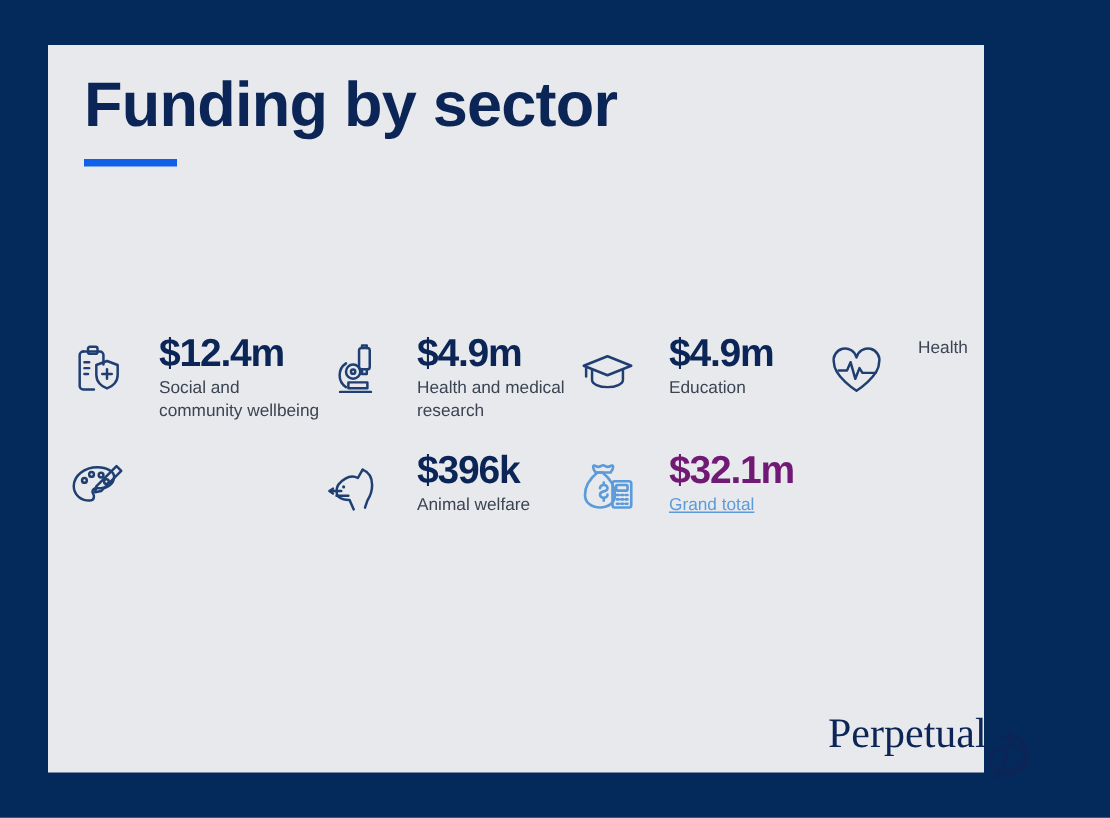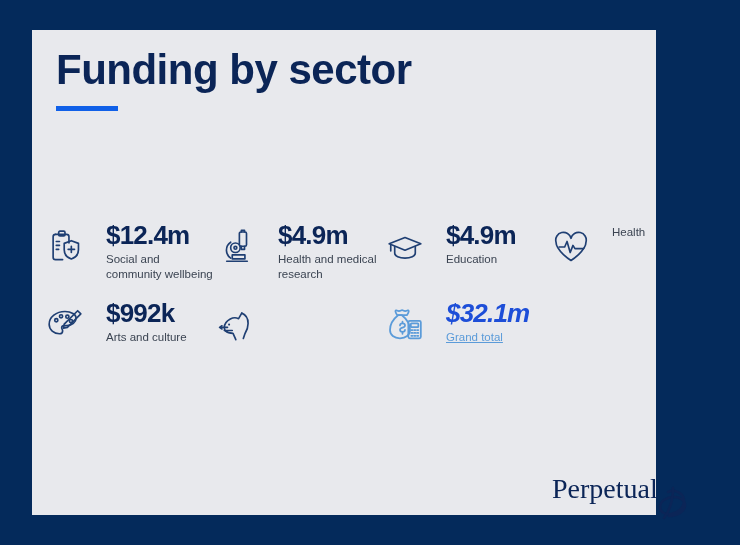--- a/index.html
+++ b/index.html
@@ -87,21 +87,21 @@
     line-height: 1.04;
     white-space: nowrap;
   }
   .stat-label {
     margin-top: 3px;
     font-size: 11.5px;
     color: #3b4452;
     line-height: 1.28;
     max-width: 124px;
   }
-  .stat.total .stat-value { color: #1d4ed8; font-style: italic; }
+  .stat.total .stat-value { color: #701a75; }
   .stat.total .stat-label { color: #5b9bd9; text-decoration: underline; }
 
   #logo {
     position: absolute;
     left: 520px;
     top: 440px;
     width: 145px;
     height: 58px;
     text-align: right;
   }
@@ -186,38 +186,38 @@
         <div class="stat-icon">
           <svg width="38" height="38" viewBox="0 0 48 48" fill="none" stroke="#1f3f73" stroke-width="2.1" stroke-linecap="round" stroke-linejoin="round">
             <path d="M24 7C13 7 4 14 4 23c0 7 6 12 13 12 3 0 4-1.5 4-3.5 0-1.8-1.2-2.5-1.2-4 0-1.6 1.4-2.8 3.2-2.8h3.5c6.2 0 11.5-4 11.5-9.7C38 10.8 32 7 24 7z"></path>
             <circle cx="13" cy="18" r="2"></circle>
             <circle cx="19" cy="13" r="2"></circle>
             <circle cx="27" cy="13.5" r="2"></circle>
             <circle cx="31.5" cy="19" r="2"></circle>
             <path d="M40 6l4 4-17 17-5 1 1-5z"></path>
           </svg>
         </div>
-        <div class="stat-text">
-          <span class="stat-value">$992k</span>
-          <span class="stat-label">Arts and culture</span>
-        </div>
       </div>
 
 
       <div class="stat">
         <div class="stat-icon">
           <svg width="38" height="38" viewBox="0 0 48 48" fill="none" stroke="#1f3f73" stroke-width="2.1" stroke-linecap="round" stroke-linejoin="round">
             <path d="M30 9l-4 7c-3-1.5-7-1.5-10.5.5C11 19 8 23 8 27c0 2 .5 3.5 1.5 4.5"></path>
             <path d="M30 9c5 2 8 7 8 13 0 5-1.5 9-4 13l-2 6"></path>
             <path d="M9.5 31.5c2 2 6 3 9.5 3l3.5 8"></path>
             <path d="M5 25l-3 2 3 2"></path>
             <path d="M4 27h8"></path>
             <path d="M8 31h10"></path>
             <circle cx="14" cy="23.5" r="1.3" fill="#1f3f73" stroke="none"></circle>
           </svg>
+        </div>
+        <div class="stat-text">
+          <span class="stat-value">$396k</span>
+          <span class="stat-label">Animal welfare</span>
         </div>
       </div>
 
       <div class="stat total">
         <div class="stat-icon">
           <svg width="40" height="40" viewBox="0 0 48 48" fill="none" stroke="#5b9bd9" stroke-width="2.1" stroke-linecap="round" stroke-linejoin="round">
             <path d="M16 12c-5 4-10 10-10 18 0 6 5 10 12 10 7 0 12-4 12-10 0-8-5-14-10-18z"></path>
             <path d="M14.5 12c-1-1.5-2-3-2-4.5 0-1 1-1.5 2-0.8 1.5 1 3 1 4.5 0 1-0.7 2-0.7 3 0 1.5 1 3 1 4.5 0 1-0.7 2-0.2 2 0.8 0 1.5-1 3-2 4.5z"></path>
             <path d="M18 24.5c0-1.5 1.4-2.5 3-2.5s3 1 3 2.5-1.4 2.2-3 2.6-3 1.1-3 2.6 1.4 2.5 3 2.5 3-1 3-2.5"></path>
             <path d="M21 20v1.5M21 33v1.5"></path>

